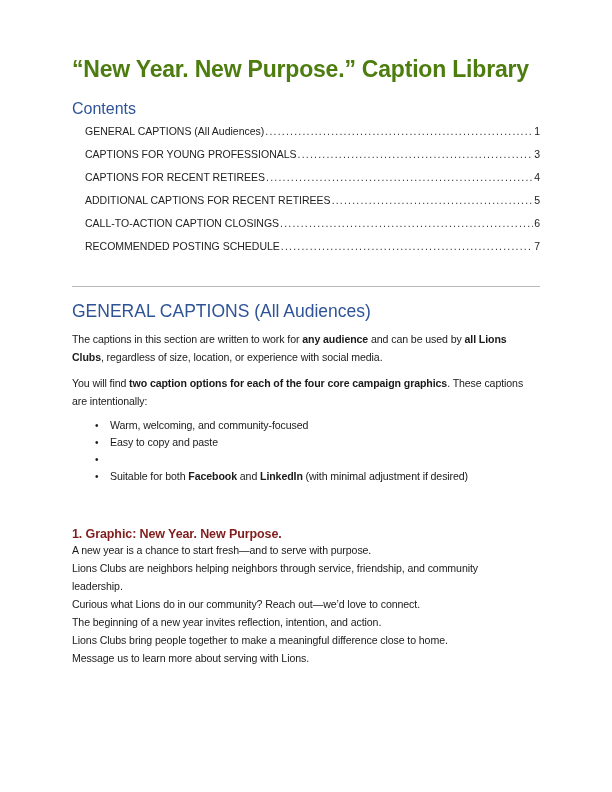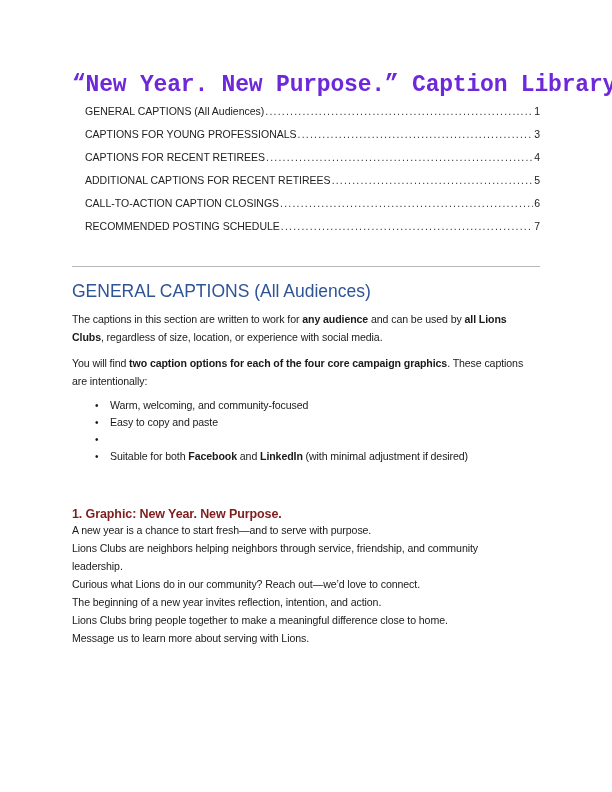--- a/index.html
+++ b/index.html
@@ -10,27 +10,26 @@
     height: 792px;
     margin: 0 auto;
     background: #ffffff;
     font-family: "Liberation Sans", "DejaVu Sans", sans-serif;
     color: #1a1a1a;
     overflow: hidden;
   }
   .content { padding: 0 72px; }
 
   .doc-title {
-    margin-top: 72px;
+    margin-top: 56px;
     font-size: 23px;
     font-weight: 700;
     letter-spacing: -0.2px;
-    color: #6d28d9;
+    color: #4d7c0f;
     white-space: nowrap;
-    font-family: Liberation Mono, monospace;
   }
 
   .contents-heading {
     margin-top: 17px;
     font-size: 16px;
     font-weight: 400;
     color: #2F5496;
   }
 
   .toc { margin-top: 7px; }
@@ -115,20 +114,21 @@
   }
 </style>
 </head>
 <body>
 
 <div class="page">
   <div class="content">
 
     <h1 class="doc-title">“New Year. New Purpose.” Caption Library</h1>
 
+    <div class="contents-heading">Contents</div>
 
     <nav class="toc">
       <div class="toc-row">
         <span class="toc-label">GENERAL CAPTIONS (All Audiences)</span>
         <span class="toc-dots">............................................................................................................................................................................................................................................................................................................</span>
         <span class="toc-page">1</span>
       </div>
       <div class="toc-row">
         <span class="toc-label">CAPTIONS FOR YOUNG PROFESSIONALS</span>
         <span class="toc-dots">............................................................................................................................................................................................................................................................................................................</span>

